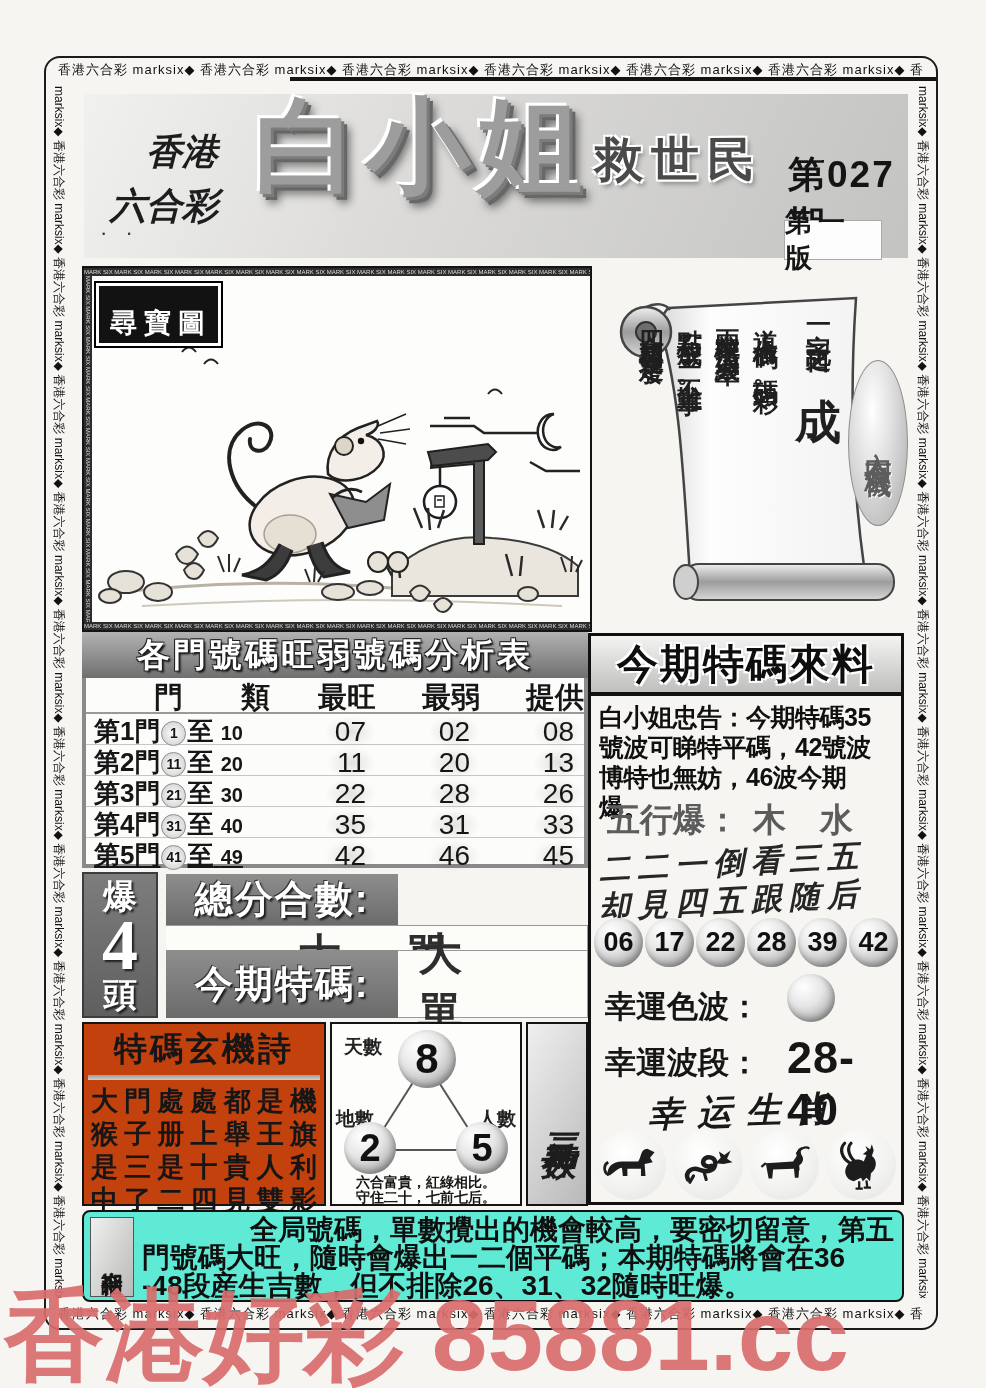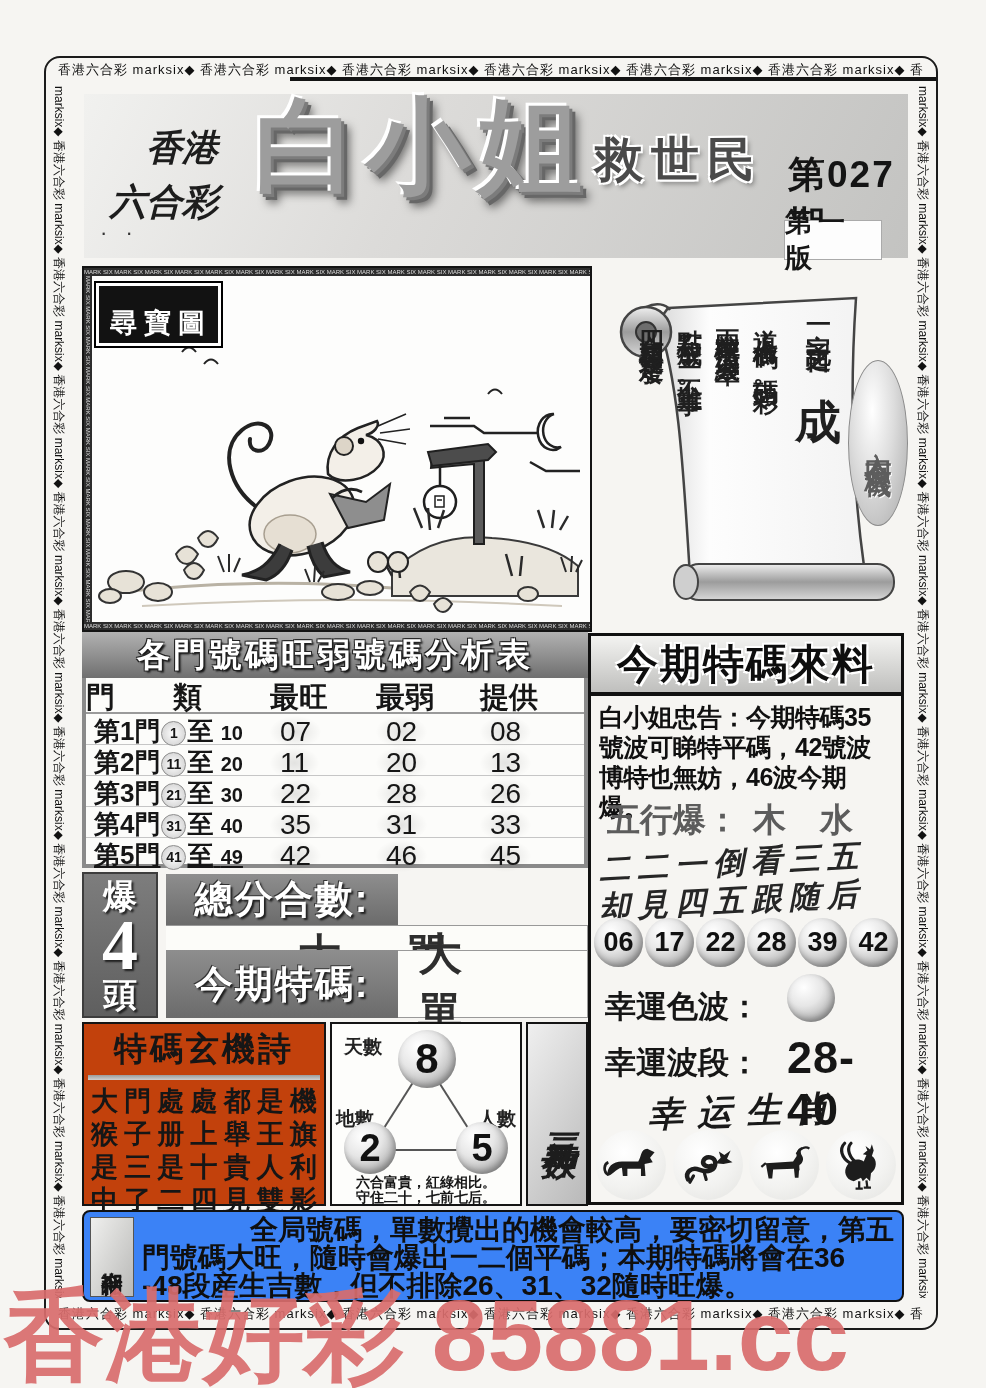--- a/index.html
+++ b/index.html
@@ -12,21 +12,21 @@
     border:2px solid #1b1b1b;border-radius:16px;}
   .strip-h{position:absolute;left:58px;width:866px;height:22px;font-size:13px;line-height:22px;
     white-space:nowrap;overflow:hidden;color:#111;letter-spacing:1px;}
   .strip-v{position:absolute;top:86px;width:24px;height:1212px;font-size:12px;line-height:24px;
     writing-mode:vertical-rl;text-orientation:sideways;white-space:nowrap;overflow:hidden;color:#111;}
   .top-rule{position:absolute;left:290px;top:77px;width:646px;height:4px;background:#141414;}
 
   
   .hdr{position:absolute;left:84px;top:94px;width:824px;height:164px;
     background:linear-gradient(115deg,#f1f1ef 0%,#dcdbd9 40%,#c3c3c1 100%);}
-  .brand{position:absolute;left:26px;top:27px;font-family:Liberation Sans, sans-serif;
+  .brand{position:absolute;left:26px;top:34px;font-family:Liberation Mono, monospace;
     font-size:36px;font-weight:bold;font-style:italic;line-height:1.5;color:#1d1d1d;}
   .brand-l1{padding-left:36px;}
   .hdr-dots{position:absolute;left:16px;top:126px;font-size:22px;color:#333;letter-spacing:6px;}
   .title-main{position:absolute;left:170px;top:-16px;font-family:"DejaVu Serif",serif;
     font-size:104px;font-weight:800;letter-spacing:8px;color:#9d9d9d;
     text-shadow:-3px -3px 0 #fff,3px 3px 0 #7c7c7c,6px 6px 0 #676767,8px 9px 10px rgba(0,0,0,.55);}
   .title-sub{position:absolute;left:511px;top:34px;font-size:48px;font-weight:800;letter-spacing:8px;color:#4a4a4a;
     text-shadow:-2px -2px 0 #fff,2px -2px 0 #fff,-2px 2px 0 #fff,2px 2px 0 #fff,3px 4px 5px rgba(0,0,0,.4);}
   .issue{position:absolute;left:704px;top:56px;font-size:37px;font-weight:800;color:#141414;letter-spacing:2px;}
   .edition{position:absolute;left:700px;top:126px;width:96px;height:38px;background:#fdfdfd;
@@ -59,21 +59,21 @@
   
   .tbl{position:absolute;left:82px;top:632px;width:506px;height:236px;background:#fff;}
   .tbl-title{height:46px;line-height:46px;text-align:center;font-size:33px;font-weight:800;color:#fff;
     letter-spacing:3px;background:linear-gradient(#b2b2b2,#6f6f6f);
     text-shadow:-1px -1px 0 #222,1px -1px 0 #222,-1px 1px 0 #222,2px 2px 2px #111;}
   .tbl-body{height:186px;border:4px solid #8a8a8a;border-top:none;background:#fcfcfa;}
   .trow{display:grid;grid-template-columns:184px 106px 104px 104px;align-items:center;height:30px;
     border-bottom:1px solid #c6c6c6;font-size:28px;}
   .trow.head{height:34px;font-weight:800;font-size:29px;border-bottom:2px solid #9a9a9a;}
   .trow:last-child{border-bottom:none;text-decoration:underline;}
-  .tc{text-align:left;}
+  .tc{text-align:right;}
   .gate{text-align:left;padding-left:8px;font-weight:800;font-size:26px;white-space:nowrap;}
   .circ{display:inline-flex;width:23px;height:23px;border:1px solid #8d8d8d;border-radius:50%;
     background:radial-gradient(#fff,#c9c9c9);font-size:14px;font-weight:700;align-items:center;
     justify-content:center;vertical-align:2px;margin:0 1px;}
   .hi{font-size:20px;font-weight:700;}
   .numcell{display:inline-block;padding:0 10px;border-radius:50%;
     background:radial-gradient(ellipse,rgba(0,0,0,.10),rgba(0,0,0,0) 72%);}
 
   
   .burst{position:absolute;left:82px;top:872px;width:506px;height:146px;}
@@ -131,21 +131,21 @@
   .sp-range-value{position:absolute;left:196px;top:396px;font-size:45px;font-weight:800;letter-spacing:1px;}
   .sp-zodiac-title{position:absolute;left:0;right:0;top:452px;text-align:center;
     font-family:"Liberation Serif",serif;font-style:italic;font-weight:700;font-size:35px;
     letter-spacing:14px;transform:rotate(-2deg);color:#191919;}
   .sp-zoo{position:absolute;left:5px;right:5px;top:494px;display:flex;justify-content:space-between;}
   .zoo-c{width:70px;height:70px;border-radius:50%;display:flex;align-items:center;justify-content:center;
     background:radial-gradient(circle at 40% 32%,#ffffff 0%,#f2f2f0 55%,#e2e2df 100%);}
 
   
   .eval{position:absolute;left:82px;top:1210px;width:822px;height:92px;border:2px solid #111;
-    border-radius:8px;background:#3b82f6;box-sizing:border-box;}
+    border-radius:8px;background:#5eead4;box-sizing:border-box;}
   .eval-label{position:absolute;left:6px;top:5px;width:42px;height:78px;border:1px solid #555;
     background:linear-gradient(115deg,#f0f0ee,#b9b9b7);display:flex;align-items:center;justify-content:center;
     writing-mode:vertical-rl;font-size:21px;font-weight:800;letter-spacing:1px;}
   .eval-text{position:absolute;left:58px;top:4px;right:8px;font-size:28px;font-weight:700;line-height:28px;color:#0f0f0f;}
   .eval-l1{text-indent:108px;}
 
   .watermark{position:absolute;left:4px;top:1284px;font-size:100px;font-weight:800;line-height:1.02;
     letter-spacing:0;white-space:nowrap;z-index:9;opacity:.92;}
 </style>
 </head>

